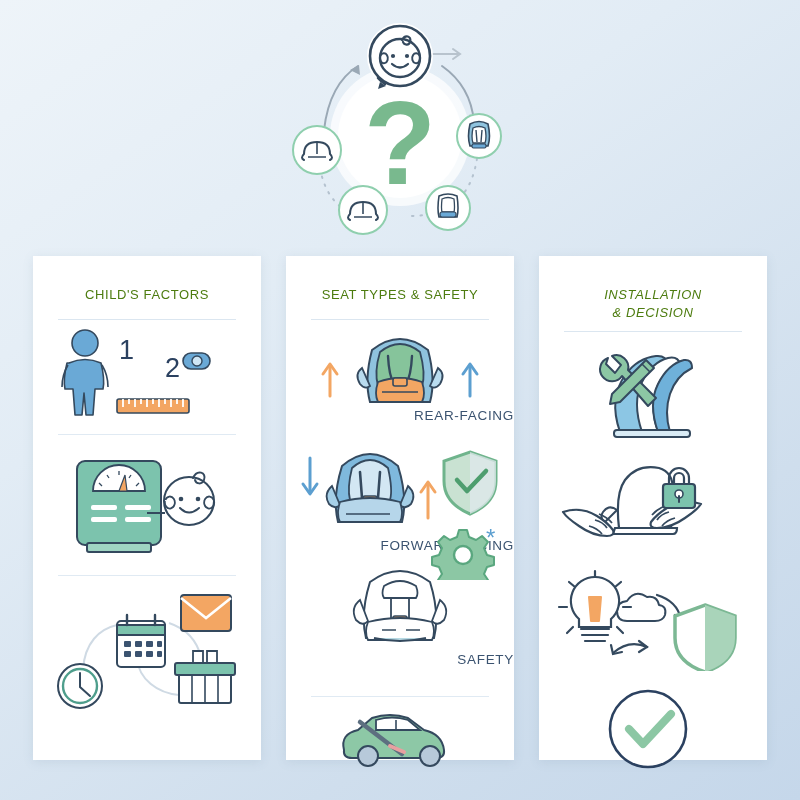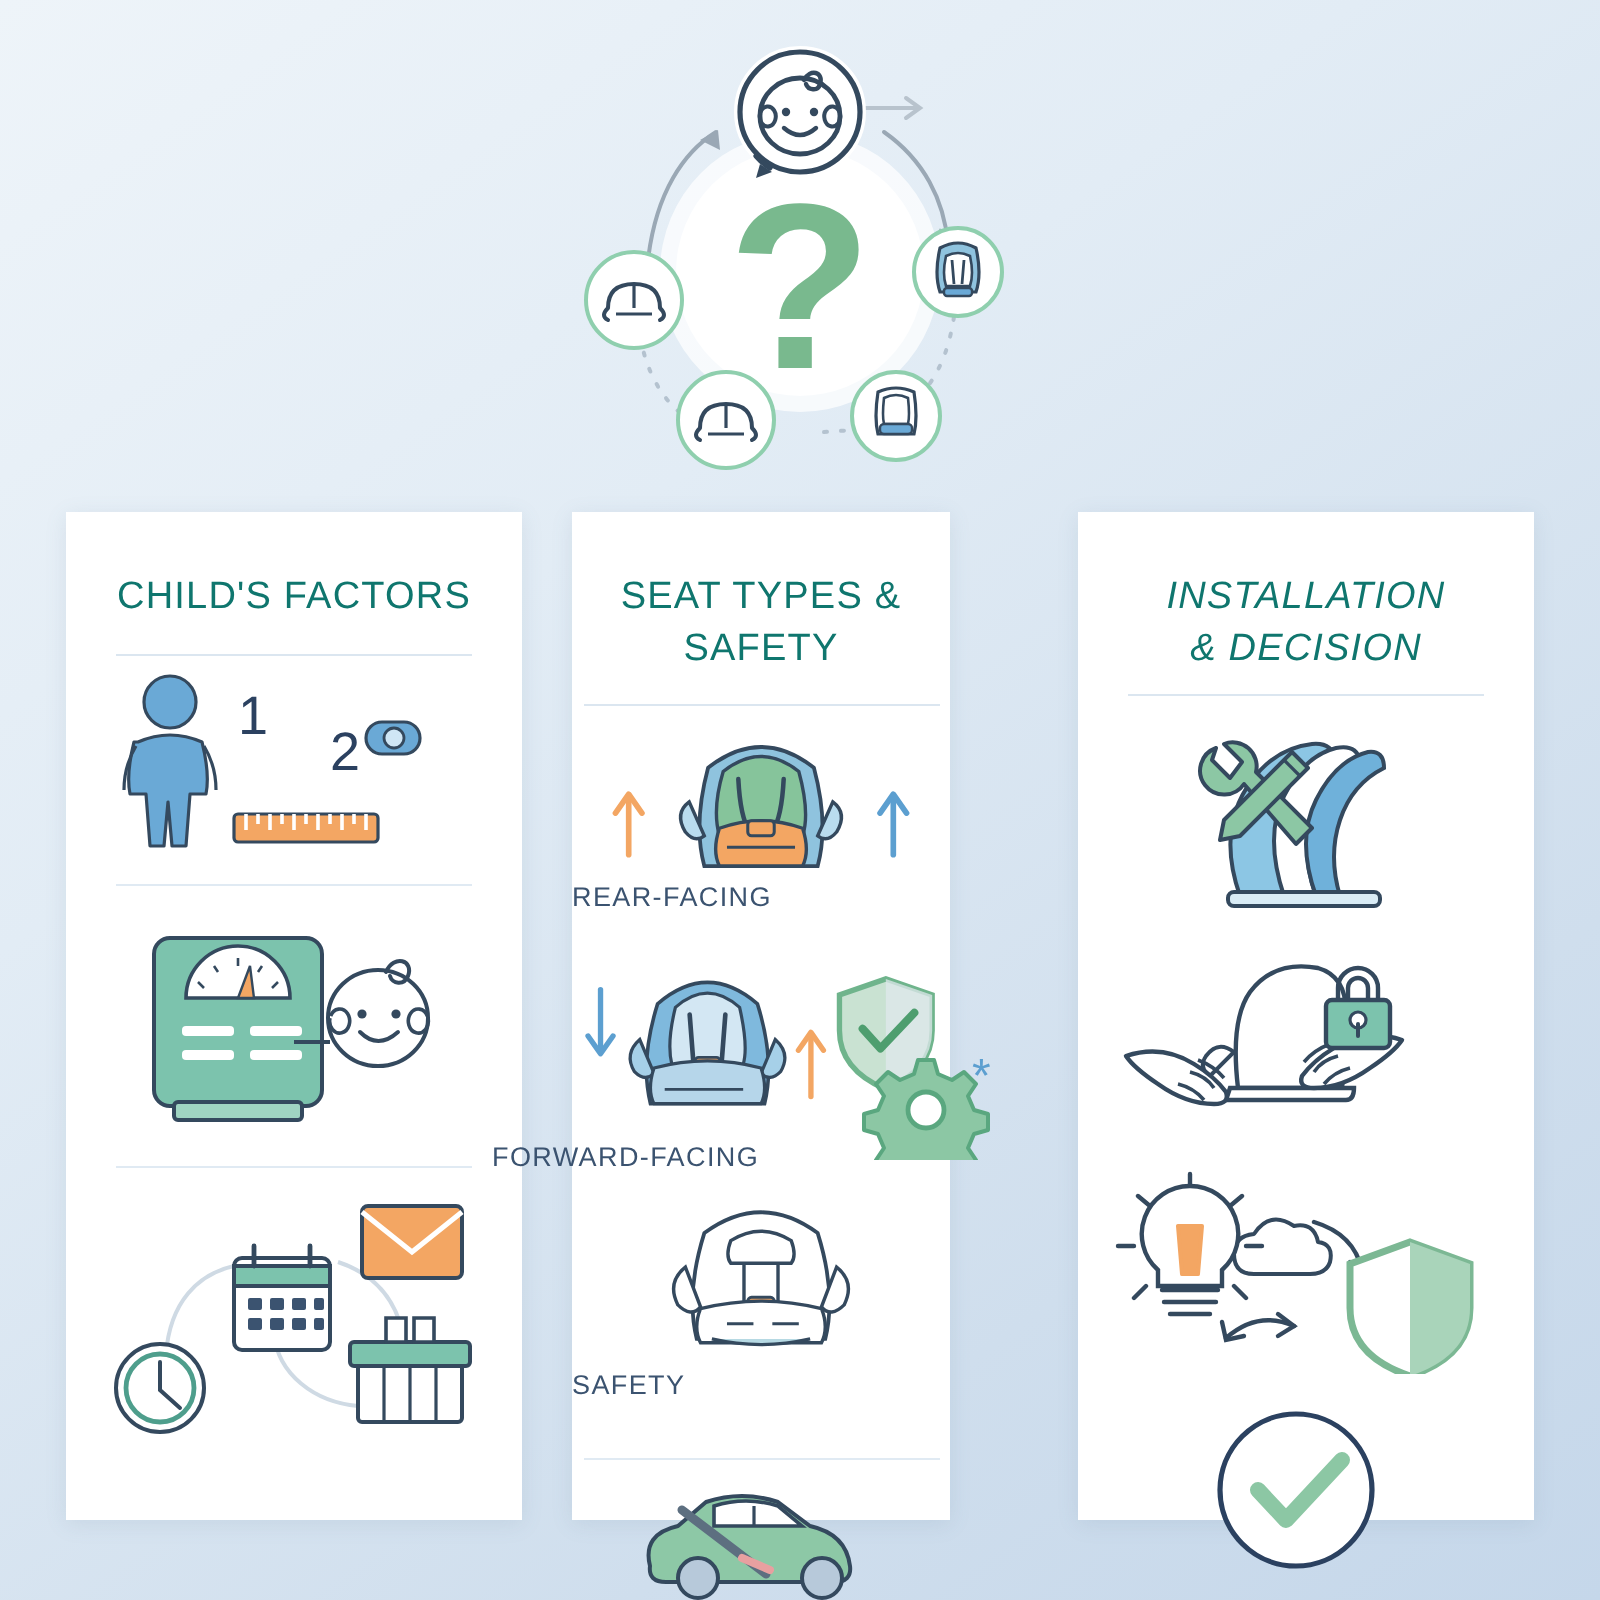--- a/index.html
+++ b/index.html
@@ -31,30 +31,30 @@
 
   
   .card {
     position: absolute;
     top: 256px;
     height: 504px;
     background: #ffffff;
     box-shadow: 0 2px 10px rgba(90,120,150,0.13);
   }
   #card-left   { left: 33px;  width: 228px; }
-  #card-mid    { left: 286px; width: 189px; }
+  #card-mid    { left: 286px; width: 228px; }
   #card-right  { left: 539px; width: 228px; font-style: italic; }
 
   .card-title {
     margin: 0;
     padding: 30px 12px 0 12px;
     text-align: center;
-    font-size: 19px;
+    font-size: 13px;
     letter-spacing: 0.6px;
-    color: #0f766e;
+    color: #4d7c0f;
     font-weight: 400;
     line-height: 1.35;
   }
   .card-title .line2 { display: block; }
 
   .title-rule {
     width: 178px;
     height: 1px;
     background: #dbe6f0;
     margin: 15px auto 0 auto;
@@ -69,21 +69,21 @@
   .row {
     position: relative;
     width: 100%;
   }
   .row-art {
     display: flex;
     align-items: center;
     justify-content: center;
   }
   .row-label {
-    text-align: left;
+    text-align: right;
     font-size: 13.5px;
     letter-spacing: 0.7px;
     color: #3b5370;
     margin-top: -4px;
   }
 
   
   #card-left .row-a { height: 114px; }
   #card-left .row-b { height: 140px; }
   #card-left .row-c { height: 150px; }

